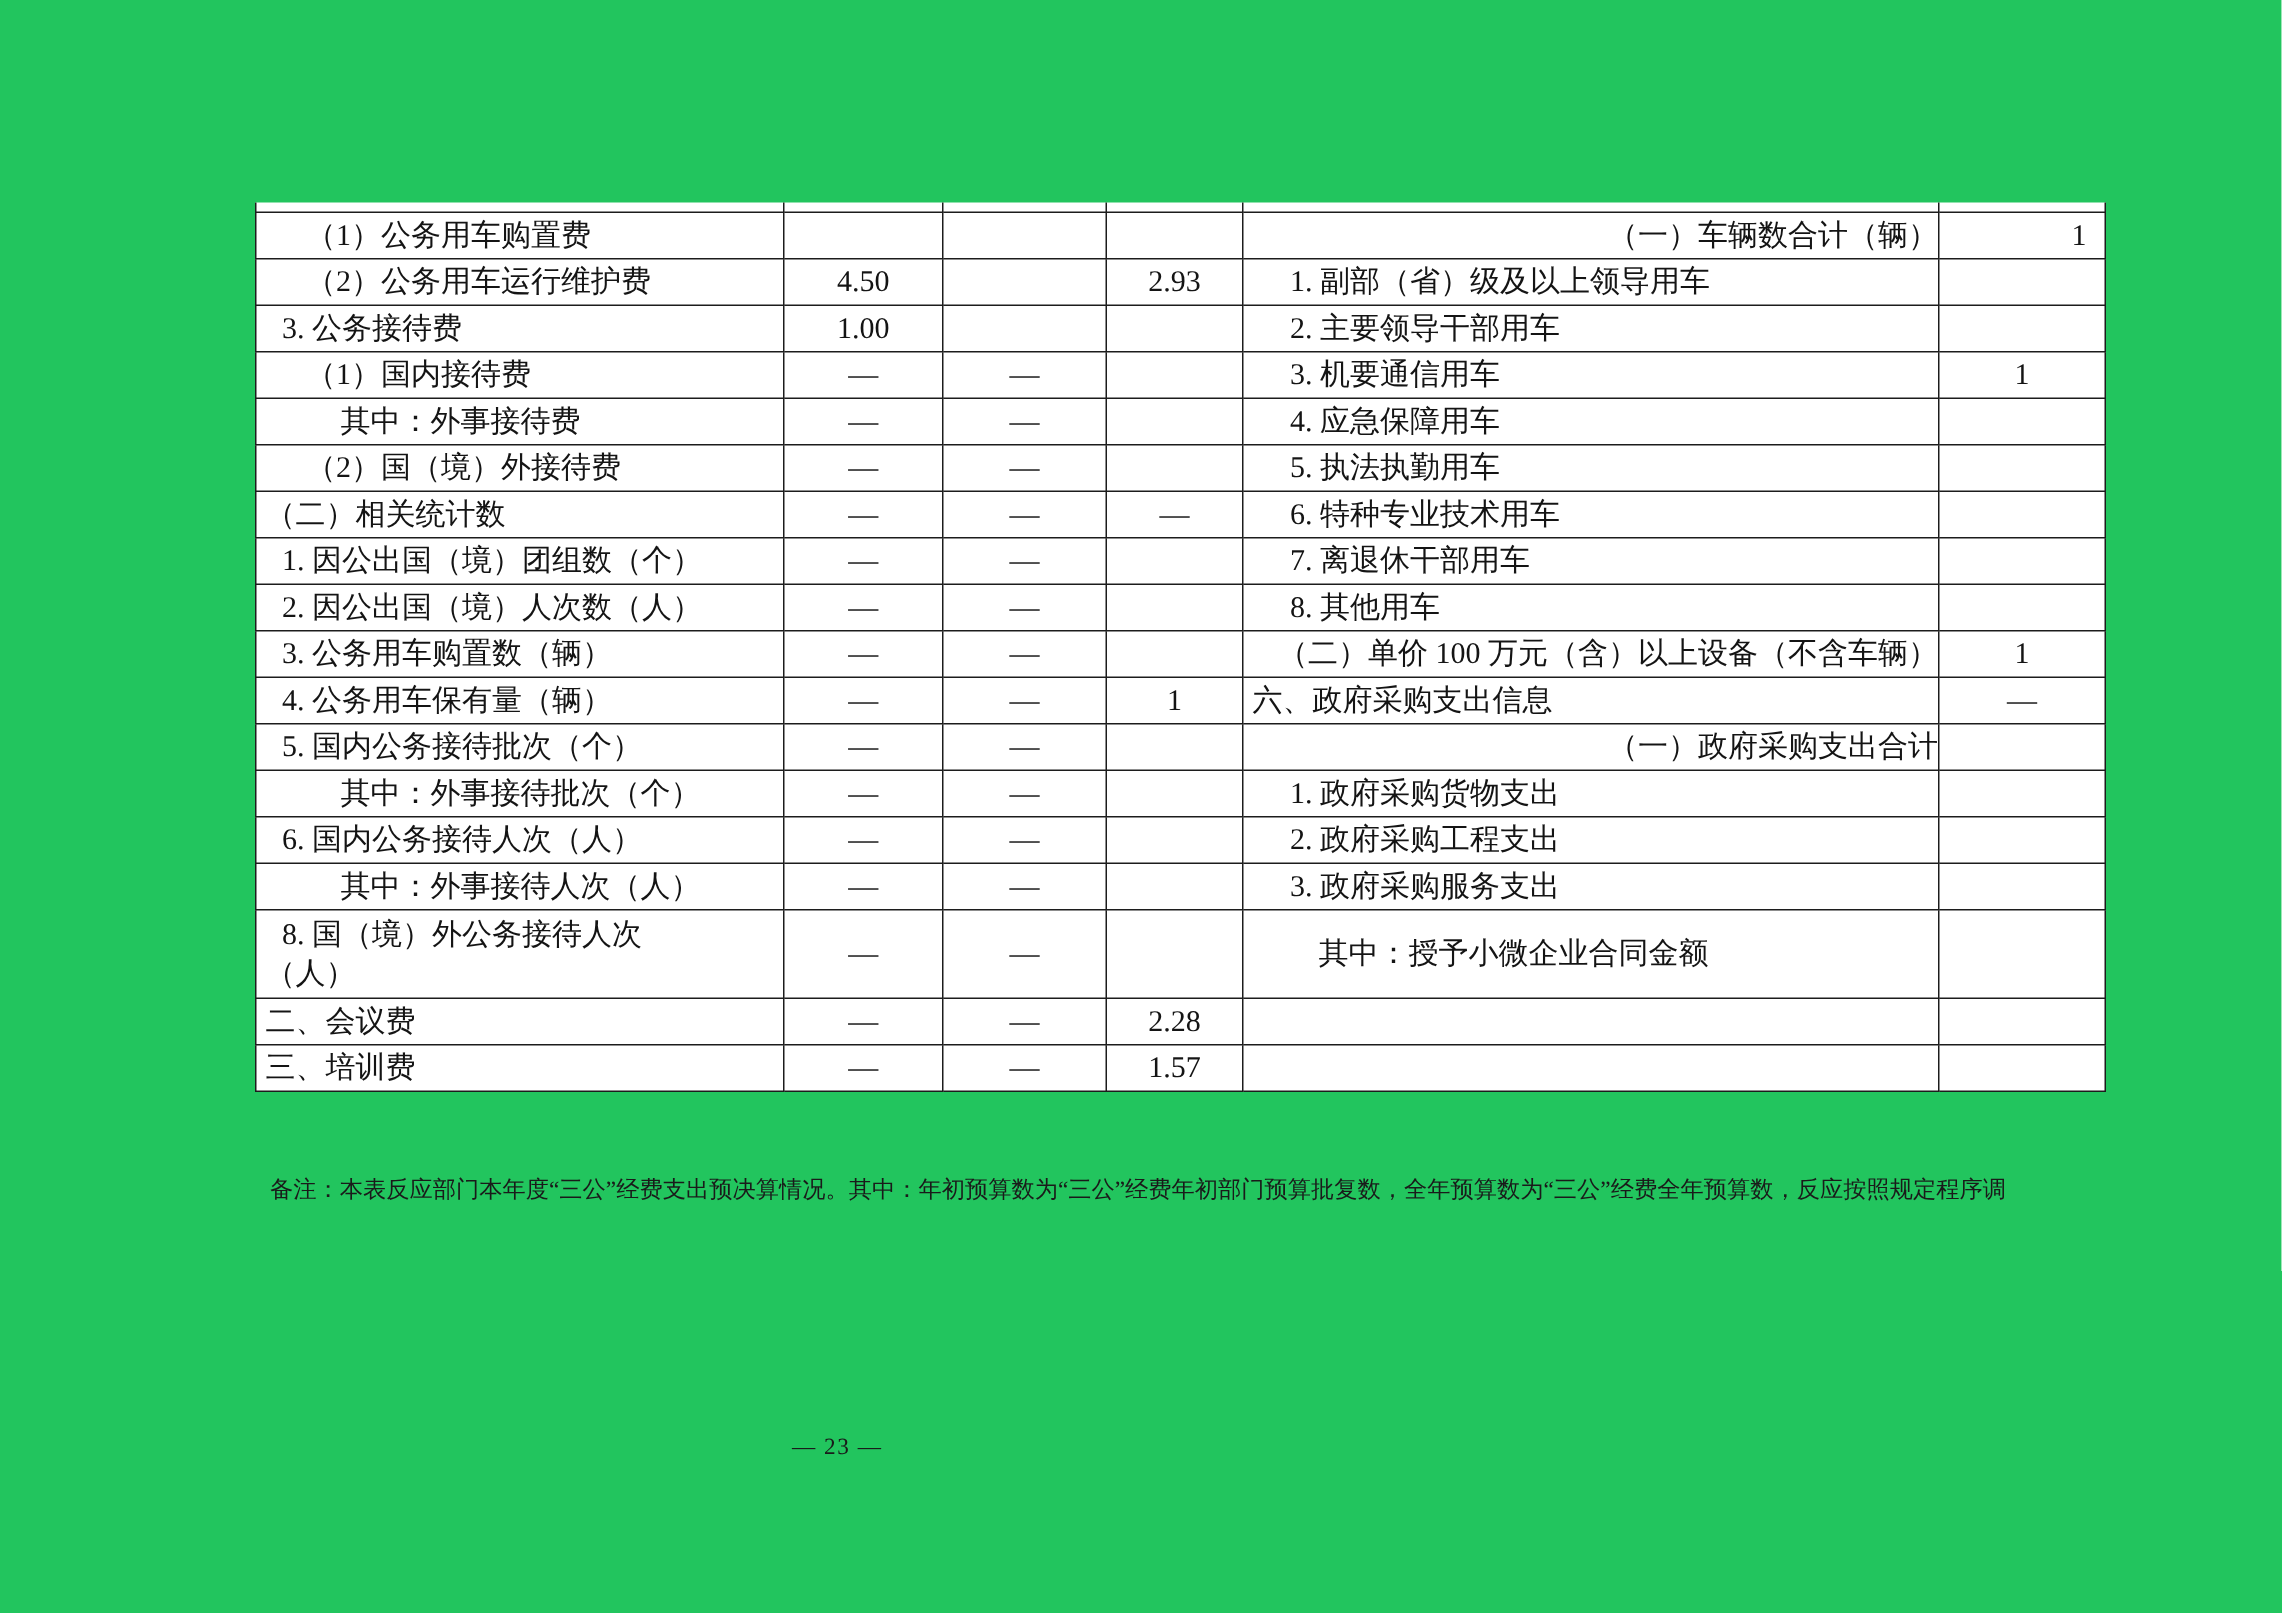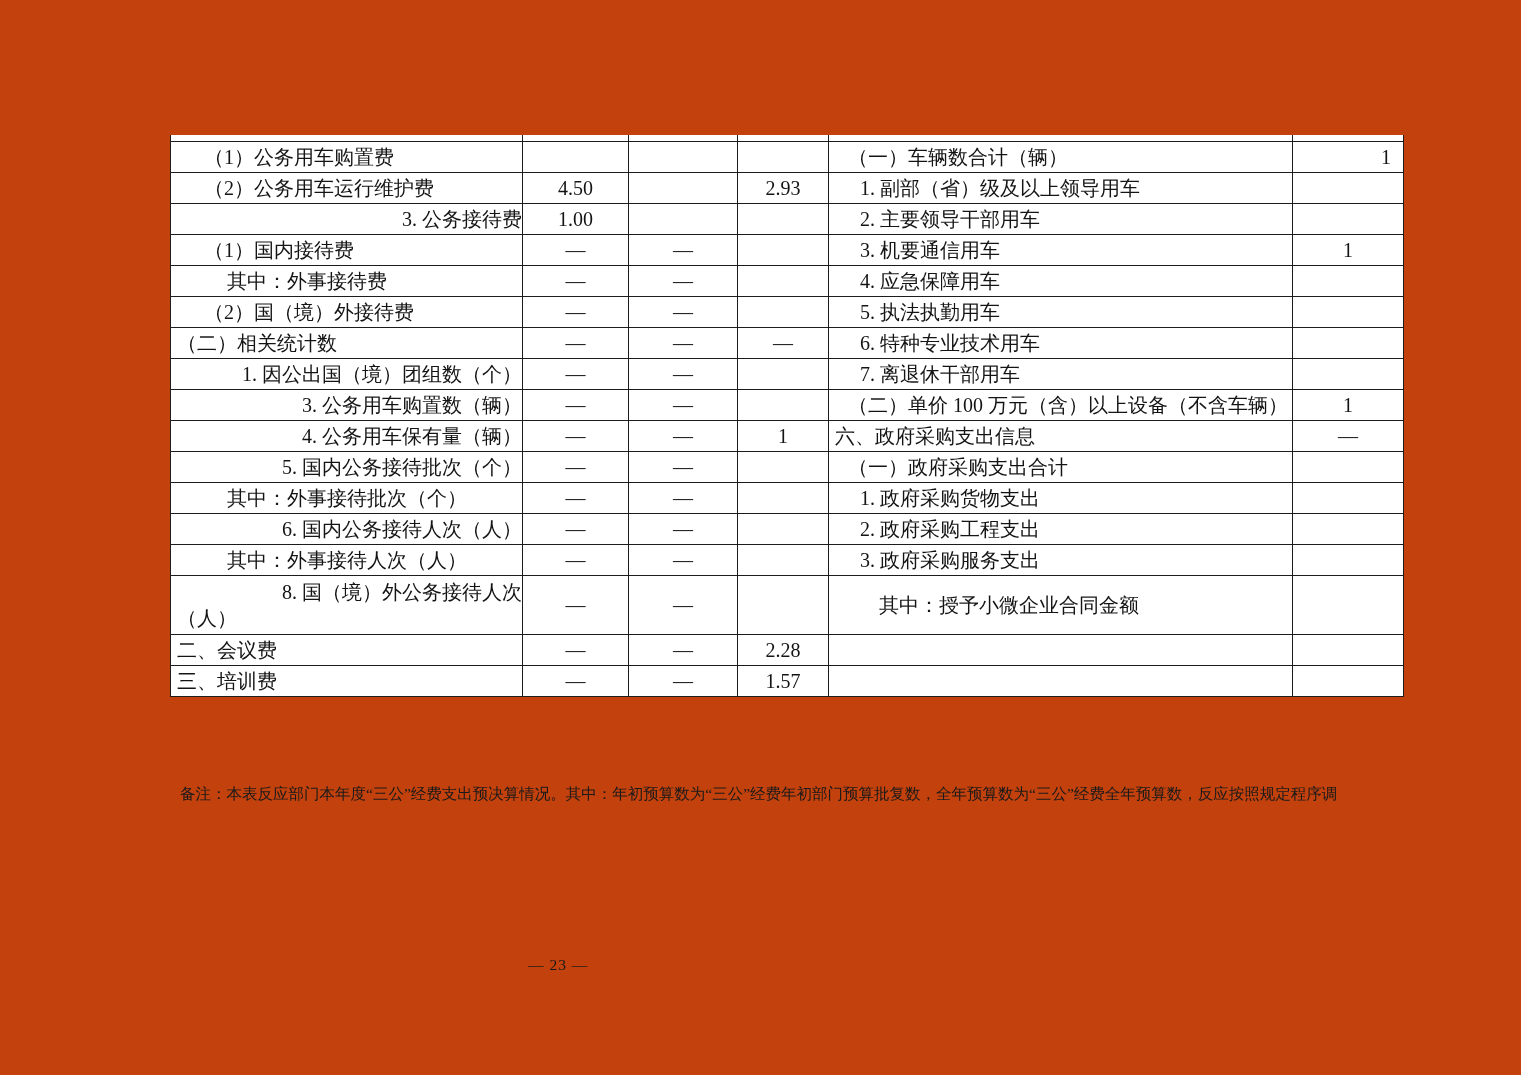--- a/index.html
+++ b/index.html
@@ -1,41 +1,41 @@
 <!DOCTYPE html>
 <html><head>
 <meta charset="utf-8">
 <style>
   html,body{margin:0;padding:0;background:#ffffff;}
   .page{
-    position:relative;width:1521px;height:1075px;background:#c2410c;
+    position:relative;width:1521px;height:1075px;background:#22c55e;
     font-family:"Liberation Serif","DejaVu Serif",serif;color:#141414;overflow:hidden;
   }
   table.grid{
     position:absolute;left:170px;top:135px;
     border-collapse:collapse;table-layout:fixed;background:#ffffff;
   }
   table.grid td{
     border:1.5px solid #1c1c1c;padding:0;height:30px;
     font-size:20px;line-height:26px;vertical-align:middle;overflow:hidden;
     white-space:nowrap;
   }
   tr.sliver td{border-top:none;height:6px;}
   tr.tall td{height:58px;}
   td.val{text-align:center;}
   td.val.right{text-align:right;padding-right:12px;}
   .lab{text-align:left;}
   
   .il0{padding-left:6px;}
-  .il1{padding-left:17px;text-align:right;}
+  .il1{padding-left:17px;}
   .il2{padding-left:33px;}
   .il3{padding-left:56px;}
   
   .ir0{padding-left:6px;}
-  .ir1{padding-left:19px;}
+  .ir1{padding-left:19px;text-align:right;}
   .ir2{padding-left:31px;}
   .ir3{padding-left:50px;}
   .note{
     position:absolute;left:180px;top:781px;width:1232px;margin:0;
     font-size:15.5px;line-height:25.5px;color:#1a1a1a;
   }
   .pageno{
     position:absolute;left:528px;top:956px;width:124px;
     font-size:15.5px;letter-spacing:1px;color:#1a1a1a;
   }
@@ -154,20 +154,32 @@
           <td class="val">—</td>
           <td class="val">—</td>
           <td class="val"></td>
           <td>
             <div class="lab ir2">7.  离退休干部用车</div>
           </td>
           <td class="val"></td>
         </tr>
         <tr>
           <td>
+            <div class="lab il1">2.  因公出国（境）人次数（人）</div>
+          </td>
+          <td class="val">—</td>
+          <td class="val">—</td>
+          <td class="val"></td>
+          <td>
+            <div class="lab ir2">8.  其他用车</div>
+          </td>
+          <td class="val"></td>
+        </tr>
+        <tr>
+          <td>
             <div class="lab il1">3.  公务用车购置数（辆）</div>
           </td>
           <td class="val">—</td>
           <td class="val">—</td>
           <td class="val"></td>
           <td>
             <div class="lab ir1">（二）单价 100 万元（含）以上设备（不含车辆）</div>
           </td>
           <td class="val">1</td>
         </tr>

